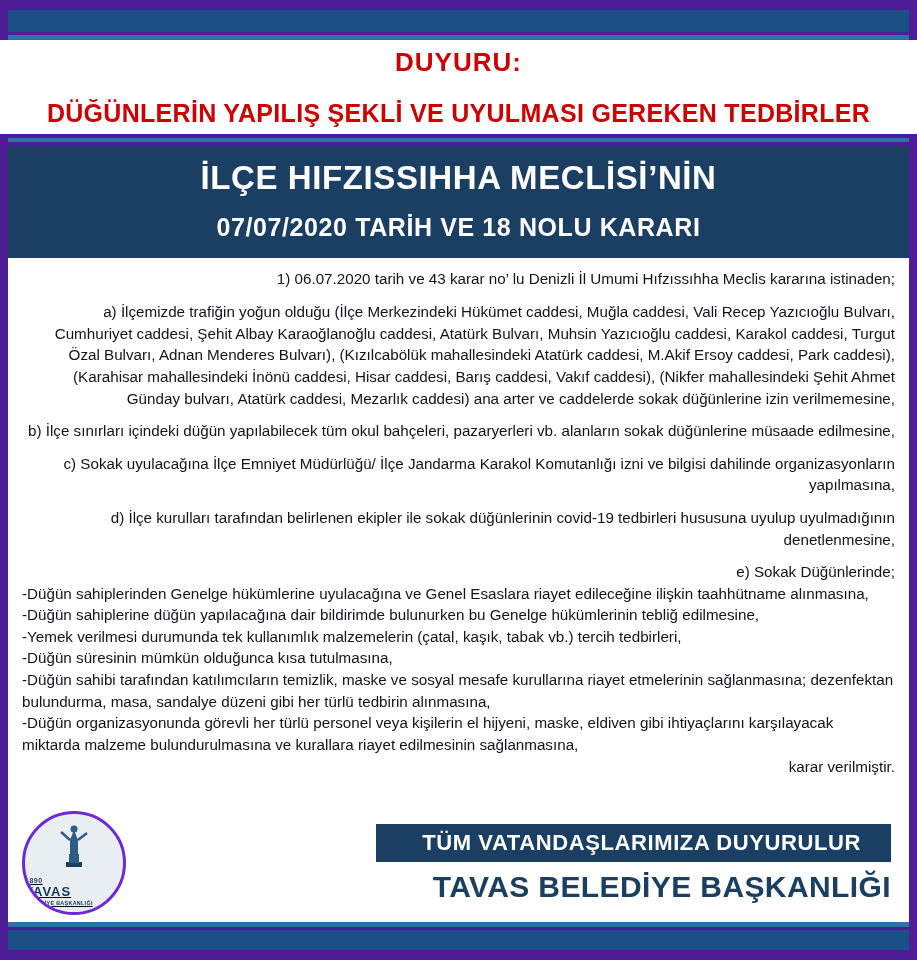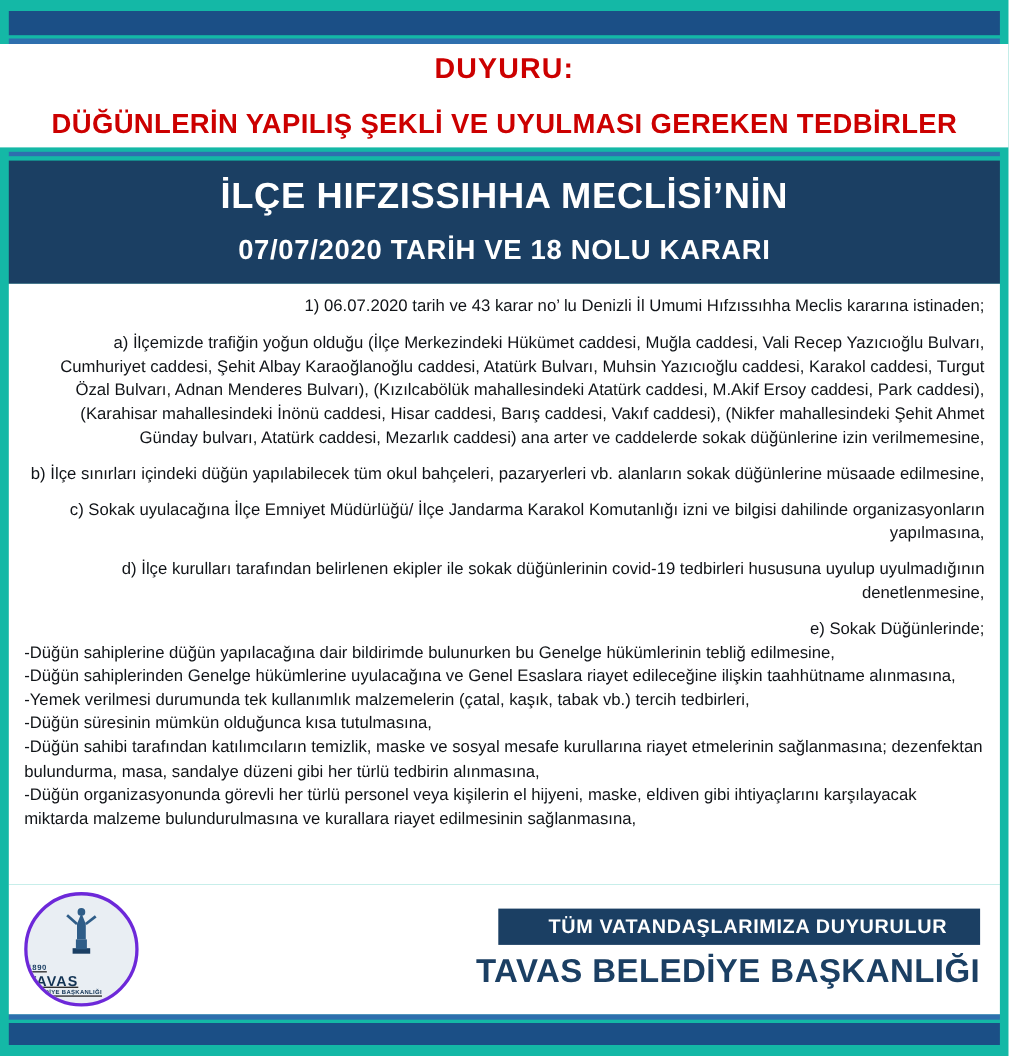--- a/index.html
+++ b/index.html
@@ -10,21 +10,21 @@
     width: 917px;
     height: 960px;
     background: #ffffff;
     font-family: "Liberation Sans", sans-serif;
     overflow: hidden;
   }
   .poster {
     position: relative;
     width: 917px;
     height: 960px;
-    background: #14b8a6;
+    background: #4c1d95;
     box-sizing: border-box;
     display: flex;
     flex-direction: column;
   }
 
   
   .top-bar-outer {
     height: 22px;
     background: #1b4f86;
     margin: 10px 8px 0 8px;
@@ -182,21 +182,21 @@
 
   .footer-text {
     flex: 1;
     text-align: right;
     padding-right: 18px;
   }
   .announce-band {
     display: inline-block;
     background: #1b3f63;
     color: #ffffff;
-    font-size: 18px;
+    font-size: 22px;
     font-weight: bold;
     letter-spacing: 0.6px;
     padding: 6px 30px 6px 46px;
   }
   .muni-name {
     color: #1b3f63;
     font-size: 30px;
     font-weight: bold;
     letter-spacing: 0.4px;
     margin-top: 8px;
@@ -235,27 +235,28 @@
   </div>
 
   <div class="body-area">
     <p class="para lead">1) 06.07.2020 tarih ve 43 karar no’ lu Denizli İl Umumi Hıfzıssıhha Meclis kararına istinaden;</p>
     <p class="para">a) İlçemizde trafiğin yoğun olduğu (İlçe Merkezindeki Hükümet caddesi, Muğla caddesi, Vali Recep Yazıcıoğlu Bulvarı, Cumhuriyet caddesi, Şehit Albay Karaoğlanoğlu caddesi, Atatürk Bulvarı, Muhsin Yazıcıoğlu caddesi, Karakol caddesi, Turgut Özal Bulvarı, Adnan Menderes Bulvarı), (Kızılcabölük mahallesindeki Atatürk caddesi, M.Akif Ersoy caddesi, Park caddesi), (Karahisar mahallesindeki İnönü caddesi, Hisar caddesi, Barış caddesi, Vakıf caddesi), (Nikfer mahallesindeki Şehit Ahmet Günday bulvarı, Atatürk caddesi, Mezarlık caddesi) ana arter ve caddelerde sokak düğünlerine izin verilmemesine,</p>
     <p class="para">b) İlçe sınırları içindeki düğün yapılabilecek tüm okul bahçeleri, pazaryerleri vb. alanların sokak düğünlerine müsaade edilmesine,</p>
     <p class="para">c)  Sokak uyulacağına İlçe Emniyet Müdürlüğü/ İlçe Jandarma Karakol Komutanlığı izni ve bilgisi dahilinde organizasyonların yapılmasına,</p>
     <p class="para">d) İlçe kurulları tarafından belirlenen ekipler ile sokak düğünlerinin covid-19 tedbirleri hususuna uyulup uyulmadığının denetlenmesine,</p>
     <p class="para tight">e) Sokak Düğünlerinde;</p>
     <div class="list-block">
+      <div class="li">-Düğün sahiplerinden Genelge hükümlerine uyulacağına ve Genel Esaslara riayet edileceğine ilişkin taahhütname alınmasına,</div>
       <div class="li">-Düğün sahiplerine düğün yapılacağına dair bildirimde bulunurken bu Genelge hükümlerinin tebliğ edilmesine,</div>
-      <div class="li">-Düğün sahiplerinden Genelge hükümlerine uyulacağına ve Genel Esaslara riayet edileceğine ilişkin taahhütname alınmasına,</div>
       <div class="li">-Yemek verilmesi durumunda tek kullanımlık malzemelerin (çatal, kaşık, tabak vb.) tercih tedbirleri,</div>
       <div class="li">-Düğün süresinin mümkün olduğunca kısa tutulmasına,</div>
       <div class="li">-Düğün sahibi tarafından katılımcıların temizlik, maske ve sosyal mesafe kurullarına riayet etmelerinin sağlanmasına; dezenfektan bulundurma, masa, sandalye düzeni gibi her türlü tedbirin alınmasına,</div>
       <div class="li">-Düğün organizasyonunda görevli her türlü personel veya kişilerin el hijyeni, maske, eldiven gibi ihtiyaçlarını karşılayacak miktarda malzeme bulundurulmasına ve kurallara riayet edilmesinin sağlanmasına,</div>
     </div>
+    <p class="para closing">karar verilmiştir.</p>
   </div>
 
   <div class="footer">
     <div class="footer-inner">
       <div class="logo-wrap">
         <div class="logo">
           <svg class="statue" viewBox="0 0 44 46">
             <rect x="14" y="38" width="16" height="5" fill="#1b3f63"></rect>
             <rect x="17" y="30" width="10" height="9" fill="#2f5d88"></rect>
             <path d="M22 6 L26 16 L26 30 L18 30 L18 16 Z" fill="#2f5d88"></path>

